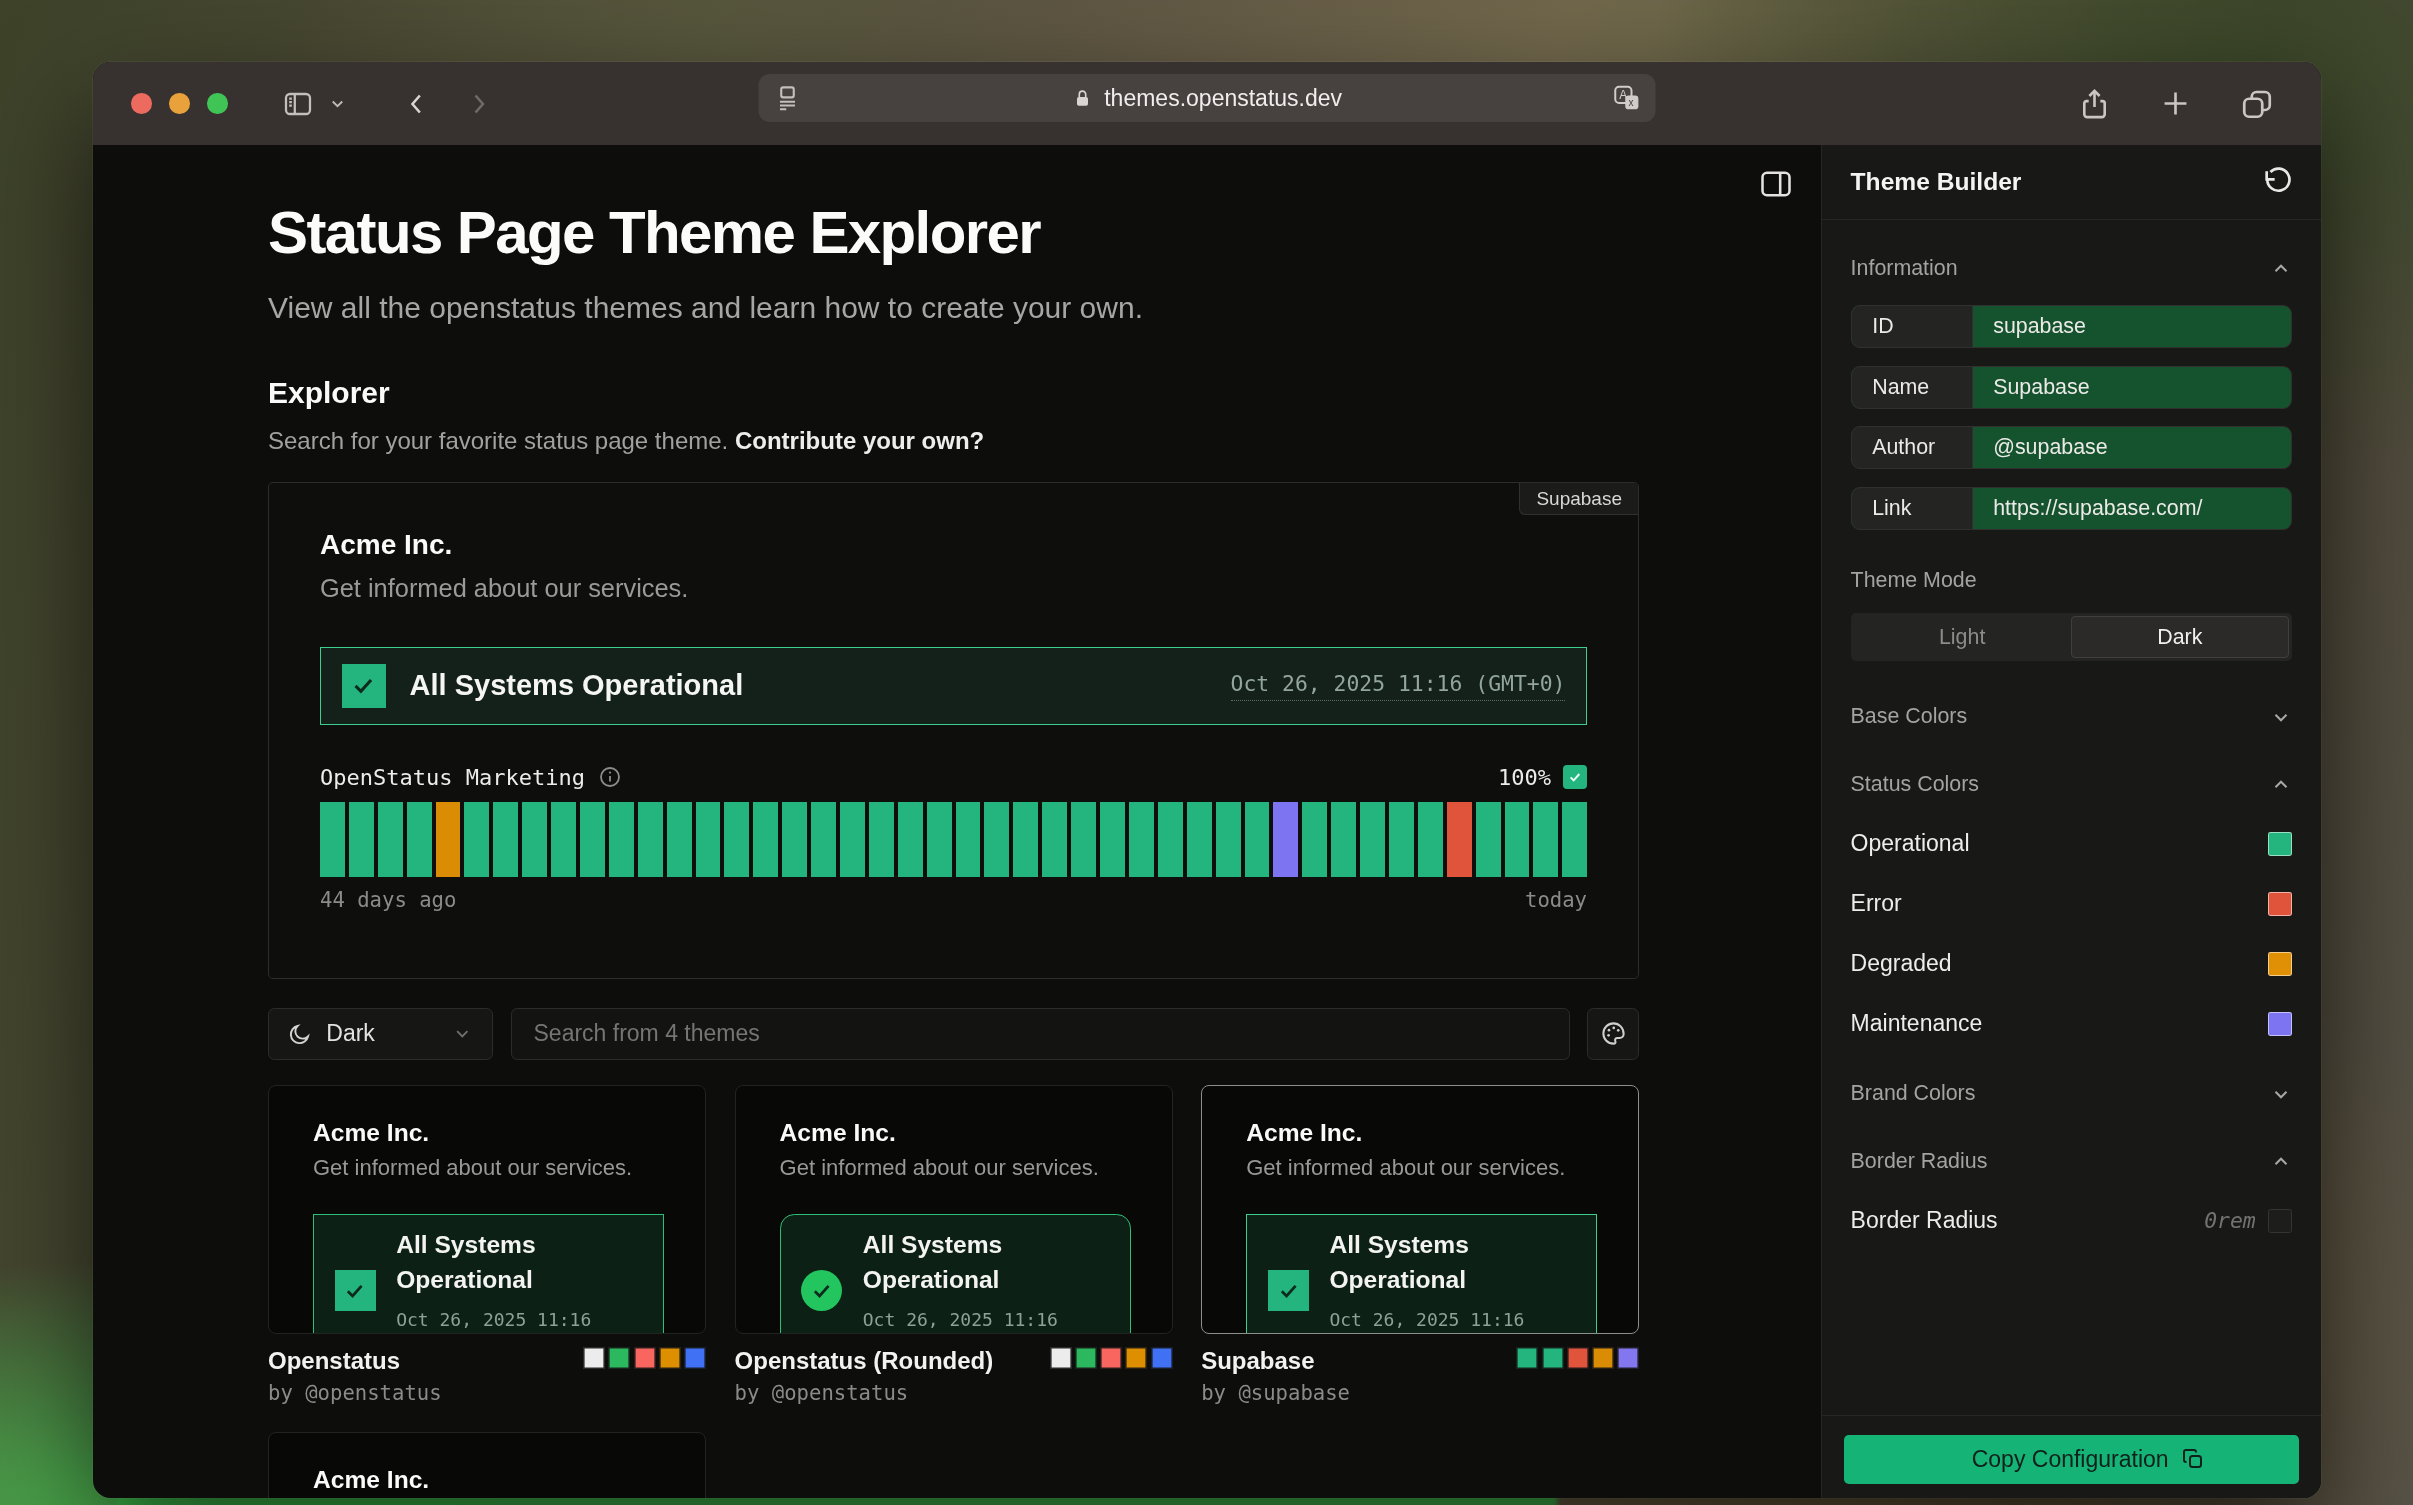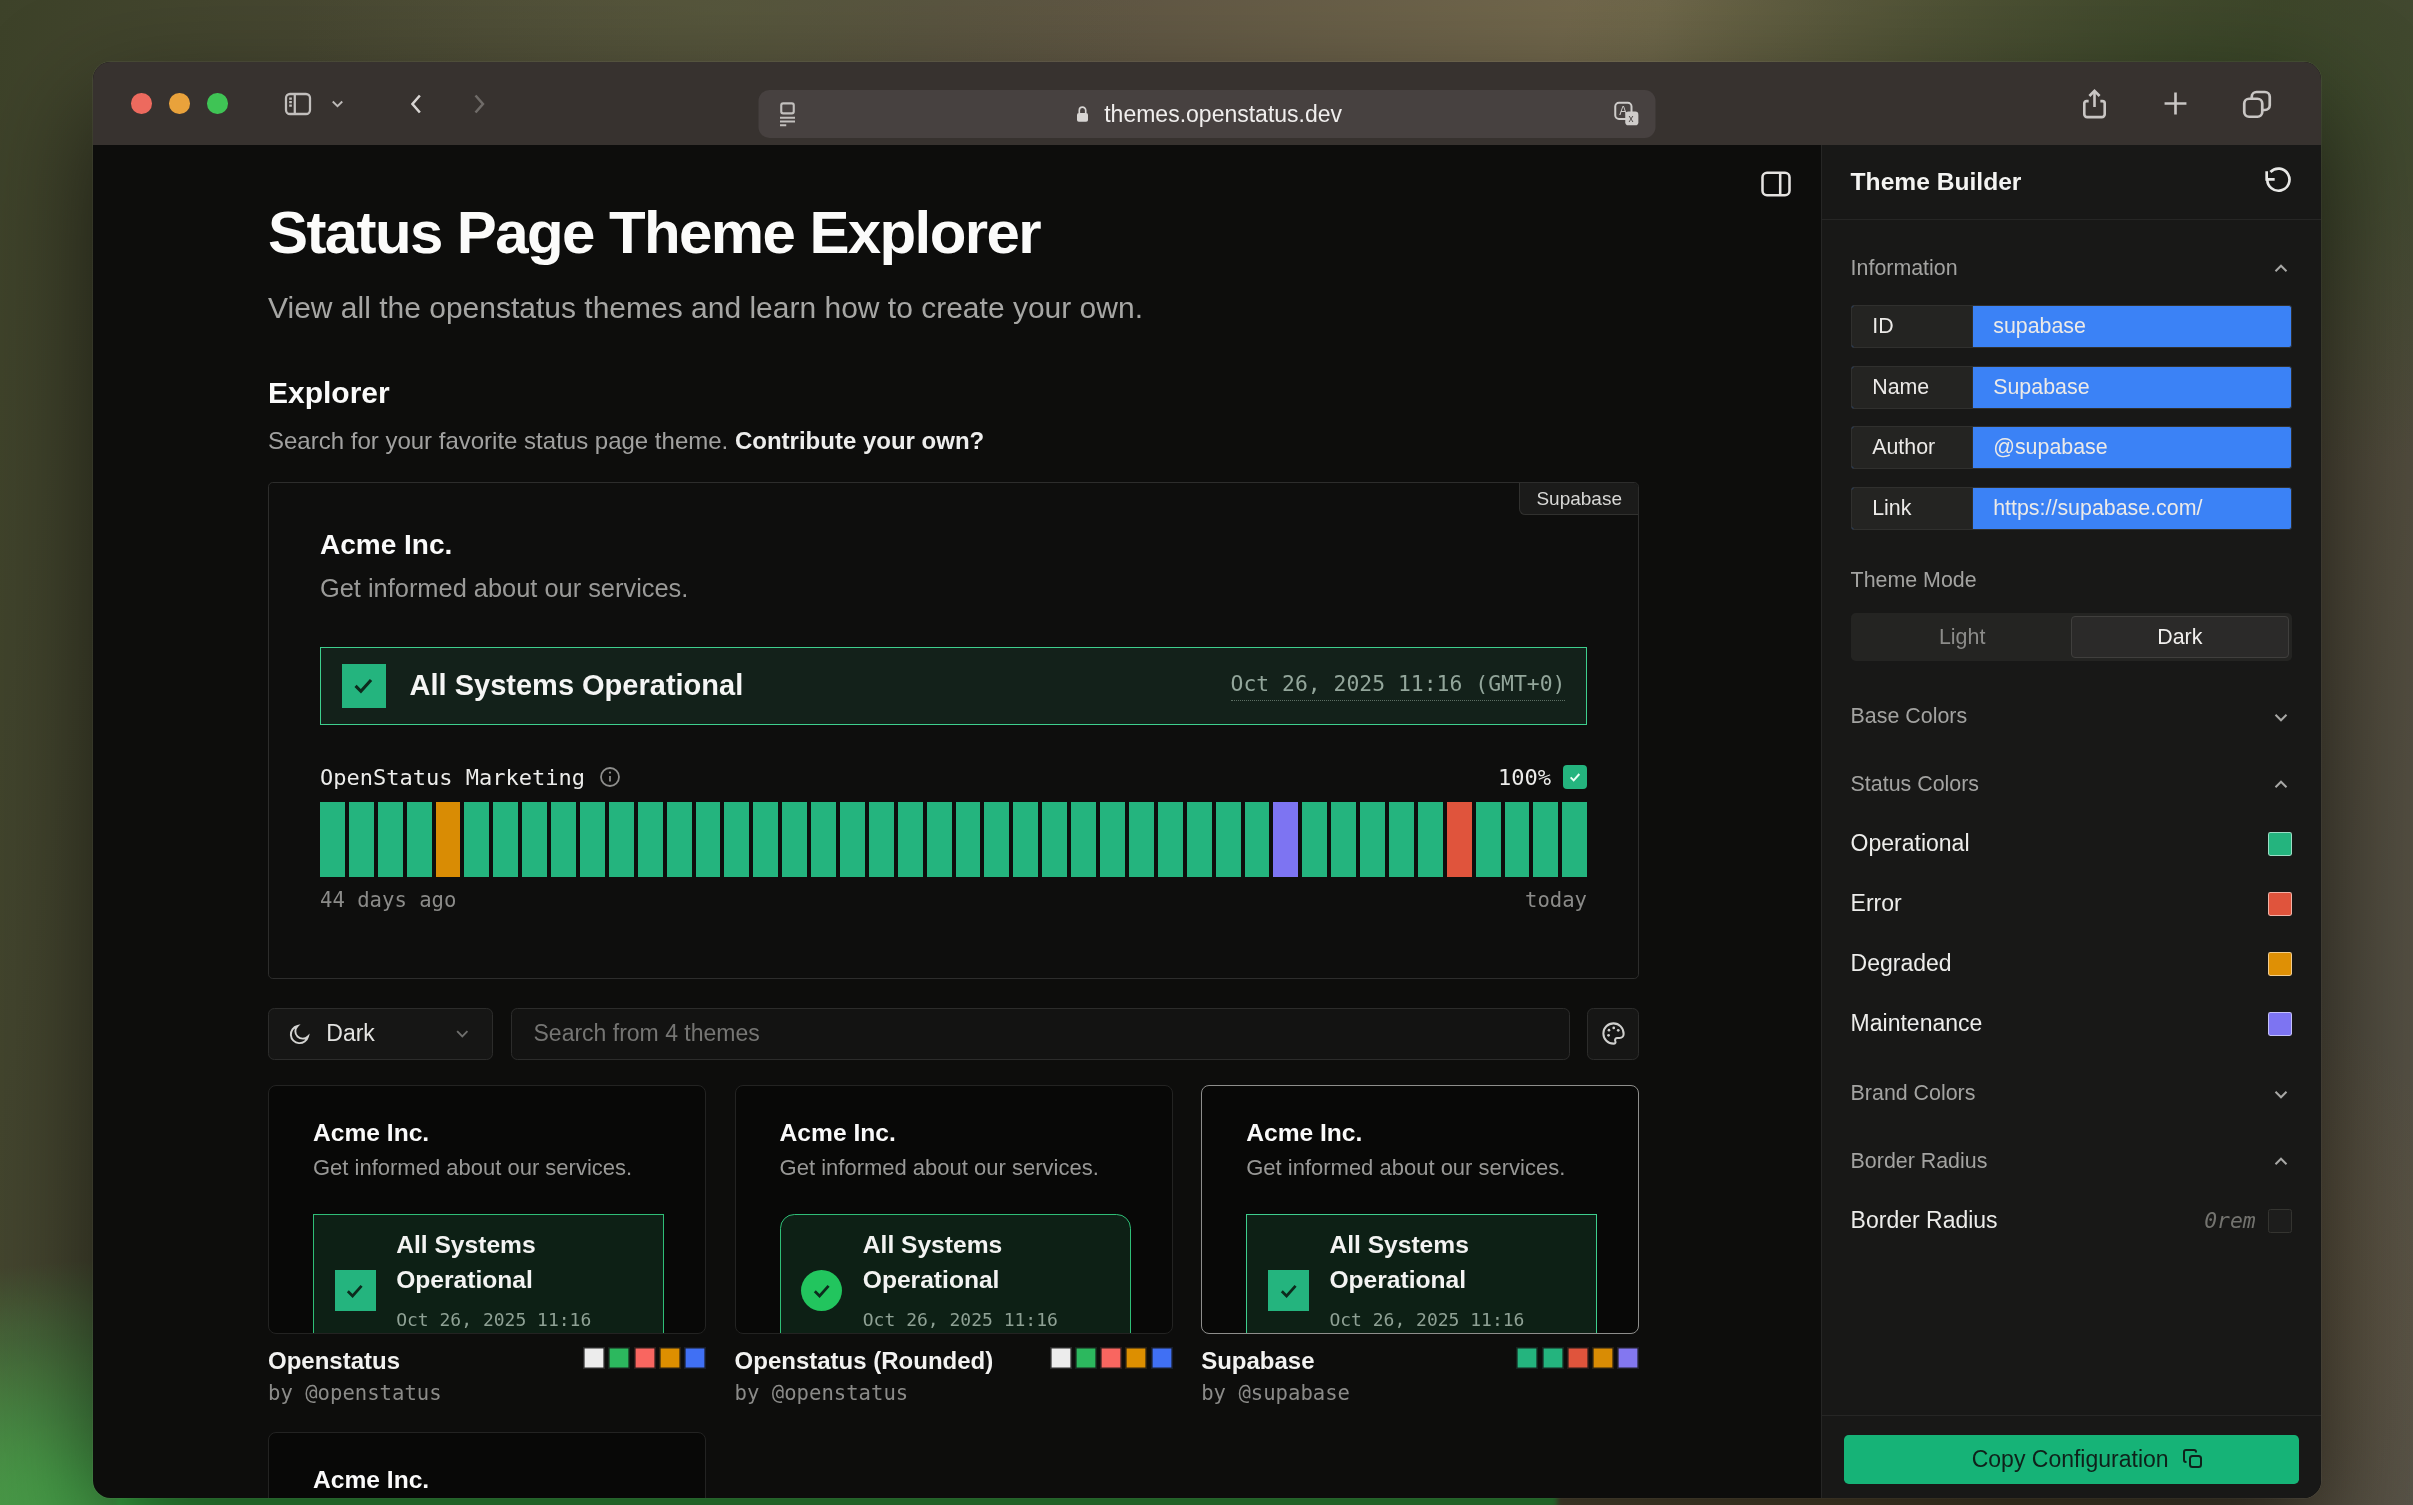--- a/index.html
+++ b/index.html
@@ -31,21 +31,21 @@
     box-shadow:0 48px 111px rgba(0,0,0,.62), 0 0 0 0.8px rgba(255,255,255,.08);
     display:flex; flex-direction:column; }
 
   
   .chrome { height:83px; flex:0 0 auto; background:#37322f; position:relative;
     display:flex; align-items:center; }
   .traffic { display:flex; gap:17.5px; margin-left:38px; }
   .dot { width:20.6px; height:20.6px; border-radius:50%; }
   .chrome-group { display:flex; align-items:center; }
   .chrome-btn { display:flex; align-items:center; justify-content:center; background:none; border:none; cursor:default; }
-  .urlbar { position:absolute; left:50%; transform:translateX(-50%); top:28px;
+  .urlbar { position:absolute; left:50%; transform:translateX(-50%); top:12px;
     width:897px; height:48px; background:#474140; border-radius:11px;
     display:flex; align-items:center; padding:0 14.3px; }
   .url-center { flex:1; display:flex; align-items:center; justify-content:center; gap:10.3px;
     font-size:23px; color:#f0eeed; }
   .chrome-right { position:absolute; right:46px; display:flex; gap:46px; align-items:center; }
   .icon { display:block; }
 
   
   .win-body { flex:1; min-height:0; display:flex; }
   .main { width:1728px; position:relative; overflow:hidden; }
@@ -129,22 +129,22 @@
     display:flex; flex-direction:column; }
   .sb-header { height:75px; flex:0 0 auto; border-bottom:0.8px solid #262625;
     display:flex; align-items:center; padding:0 28.6px; }
   .sb-title { font-size:24.6px; font-weight:600; color:#f4f4f2; }
   .reset-btn { margin-left:auto; color:#e8e8e6; background:none; border:none; }
   .sb-content { flex:1; min-height:0; overflow:hidden; padding:0 28.6px; }
   .sec-head { display:flex; justify-content:space-between; align-items:center;
     margin-top:36px; font-size:21.4px; color:#a3a3a1; }
   .sec-head .chev { color:#a8a8a6; }
   .fields { margin-top:24px; display:flex; flex-direction:column; gap:17.5px; }
-  .frow { height:43px; border:0.8px solid #30302e; border-radius:3px; display:flex;
-    overflow:hidden; background:#3b82f6; }
+  .frow { height:43px; border:0.8px solid #30302e; border-radius:9px; display:flex;
+    overflow:hidden; background:#14532d; }
   .flabel { width:121px; flex:0 0 auto; background:#242422; border-right:0.8px solid #30302e;
     display:flex; align-items:center; padding-left:20.6px; font-size:21.4px; color:#eceae8; }
   .fvalue { flex:1; display:flex; align-items:center; padding-left:20.6px;
     font-size:21.4px; color:#eceae8; white-space:nowrap; }
   .seg { margin-top:20.6px; height:48px; background:#242422; border-radius:4.8px; padding:3.2px;
     display:flex; }
   .seg-opt { flex:1; display:flex; align-items:center; justify-content:center;
     font-size:21.4px; color:#8c8c8a; border-radius:4px; }
   .seg-opt.active { background:#2b2a29; border:0.8px solid #403f3d; color:#f2f0ee; }
   .status-item { margin-top:33px; display:flex; justify-content:space-between;

